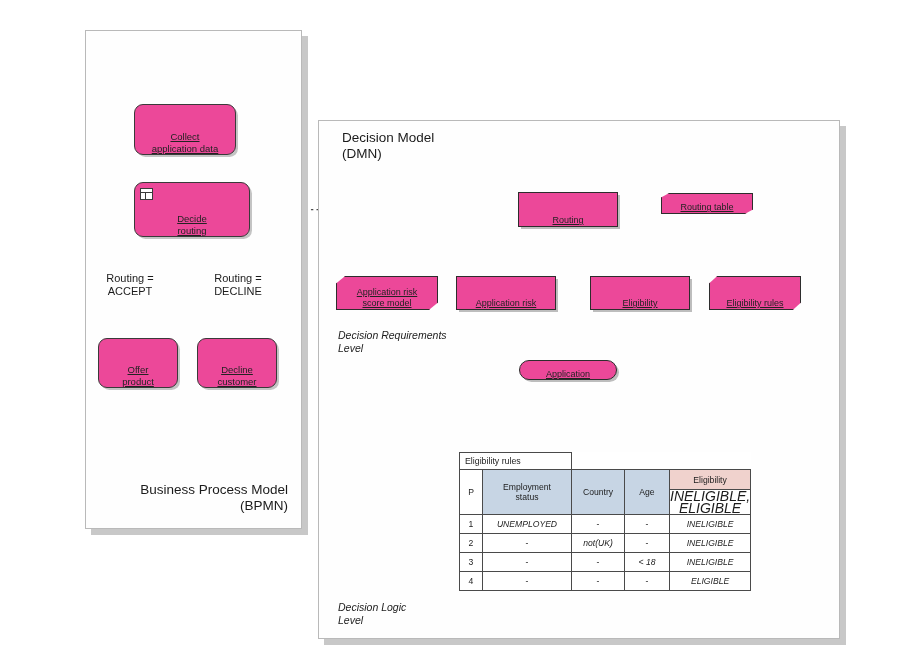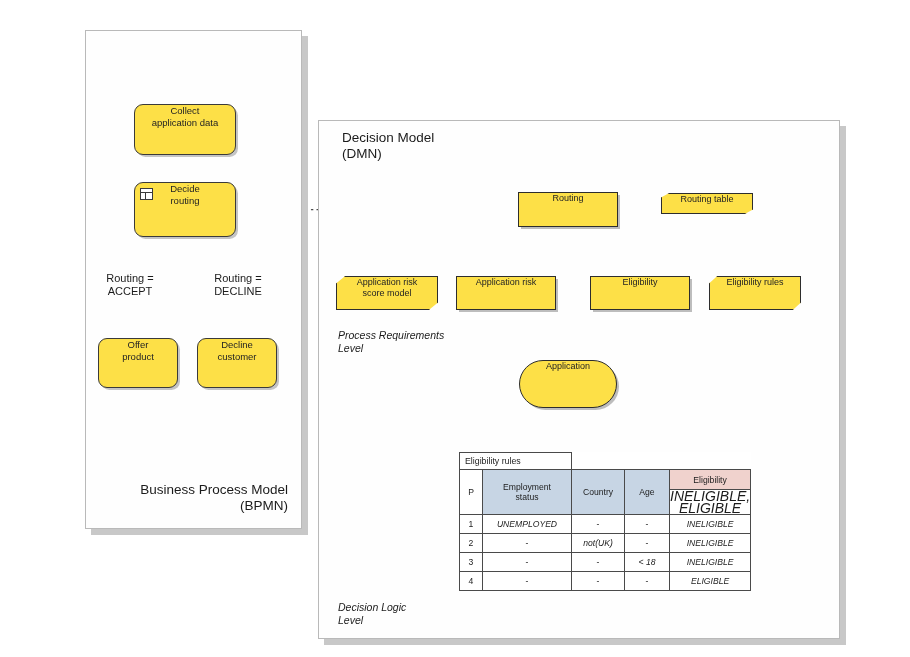--- a/index.html
+++ b/index.html
@@ -22,25 +22,26 @@
     border: 1px solid #b9b9b9;
     box-shadow: 6px 6px 0 0 #c8c8c8;
   }
   #bpmn-panel { left: 85px; top: 30px; width: 215px; height: 497px; }
   #dmn-panel  { left: 318px; top: 120px; width: 520px; height: 517px; }
 
   .node {
     position: absolute;
     box-sizing: border-box;
     display: flex;
-    align-items: flex-start;
+    align-items: flex-end;
     justify-content: center;
     text-align: center;
     color: #232323;
-    background: #fde047;
+    background: #ec4899;
+    text-decoration: underline;
   }
   
   .bpmn-task {
     border: 1.6px solid #3a3a3a;
     border-radius: 9px;
     font-size: 9.5px;
     line-height: 11.5px;
     box-shadow: 2.5px 2.5px 0 -0.5px #c4c4c4;
   }
   .bpmn-label {
@@ -216,21 +217,21 @@
 </svg>
 
 <div class="panel" id="bpmn-panel"></div>
 <div class="panel" id="dmn-panel"></div>
 
 <div class="node bpmn-task" style="left:134px; top:104px; width:102px; height:51px;">
   <span style="white-space:pre-line">Collect
 application data</span>
 </div>
 
-<div class="node bpmn-task" style="left:134px; top:182px; width:102px; height:55px;">
+<div class="node bpmn-task" style="left:134px; top:182px; width:116px; height:55px;">
   <span class="rule-icon"></span>
   <span style="white-space:pre-line">Decide
 routing</span>
 </div>
 
 <div class="node bpmn-task" style="left:98px; top:338px; width:80px; height:50px;">
   <span style="white-space:pre-line">Offer
 product</span>
 </div>
 
@@ -268,25 +269,25 @@
 </div>
 
 <div class="node dmn-decision" style="left:590px; top:276px; width:100px; height:34px;">
   <span>Eligibility</span>
 </div>
 
 <div class="node dmn-knowledge ks-right" style="left:709px; top:276px; width:92px; height:34px;">
   <span>Eligibility rules</span>
 </div>
 
-<div class="node dmn-input" style="left:519px; top:360px; width:98px; height:48px;">
+<div class="node dmn-input" style="left:519px; top:360px; width:98px; height:20px;">
   <span>Application</span>
 </div>
 
-<div class="level-label" style="left:338px; top:329px; width:175px;">Process Requirements
+<div class="level-label" style="left:338px; top:329px; width:175px;">Decision Requirements
 Level</div>
 
 <div class="level-label" style="left:338px; top:601px; width:160px;">Decision Logic
 Level</div>
 
 <table id="decision-table">
   <tbody>
       <tr>
     <td class="tbl-name" colspan="2">Eligibility rules</td>
     <td class="tbl-name-blank" colspan="3"></td>

